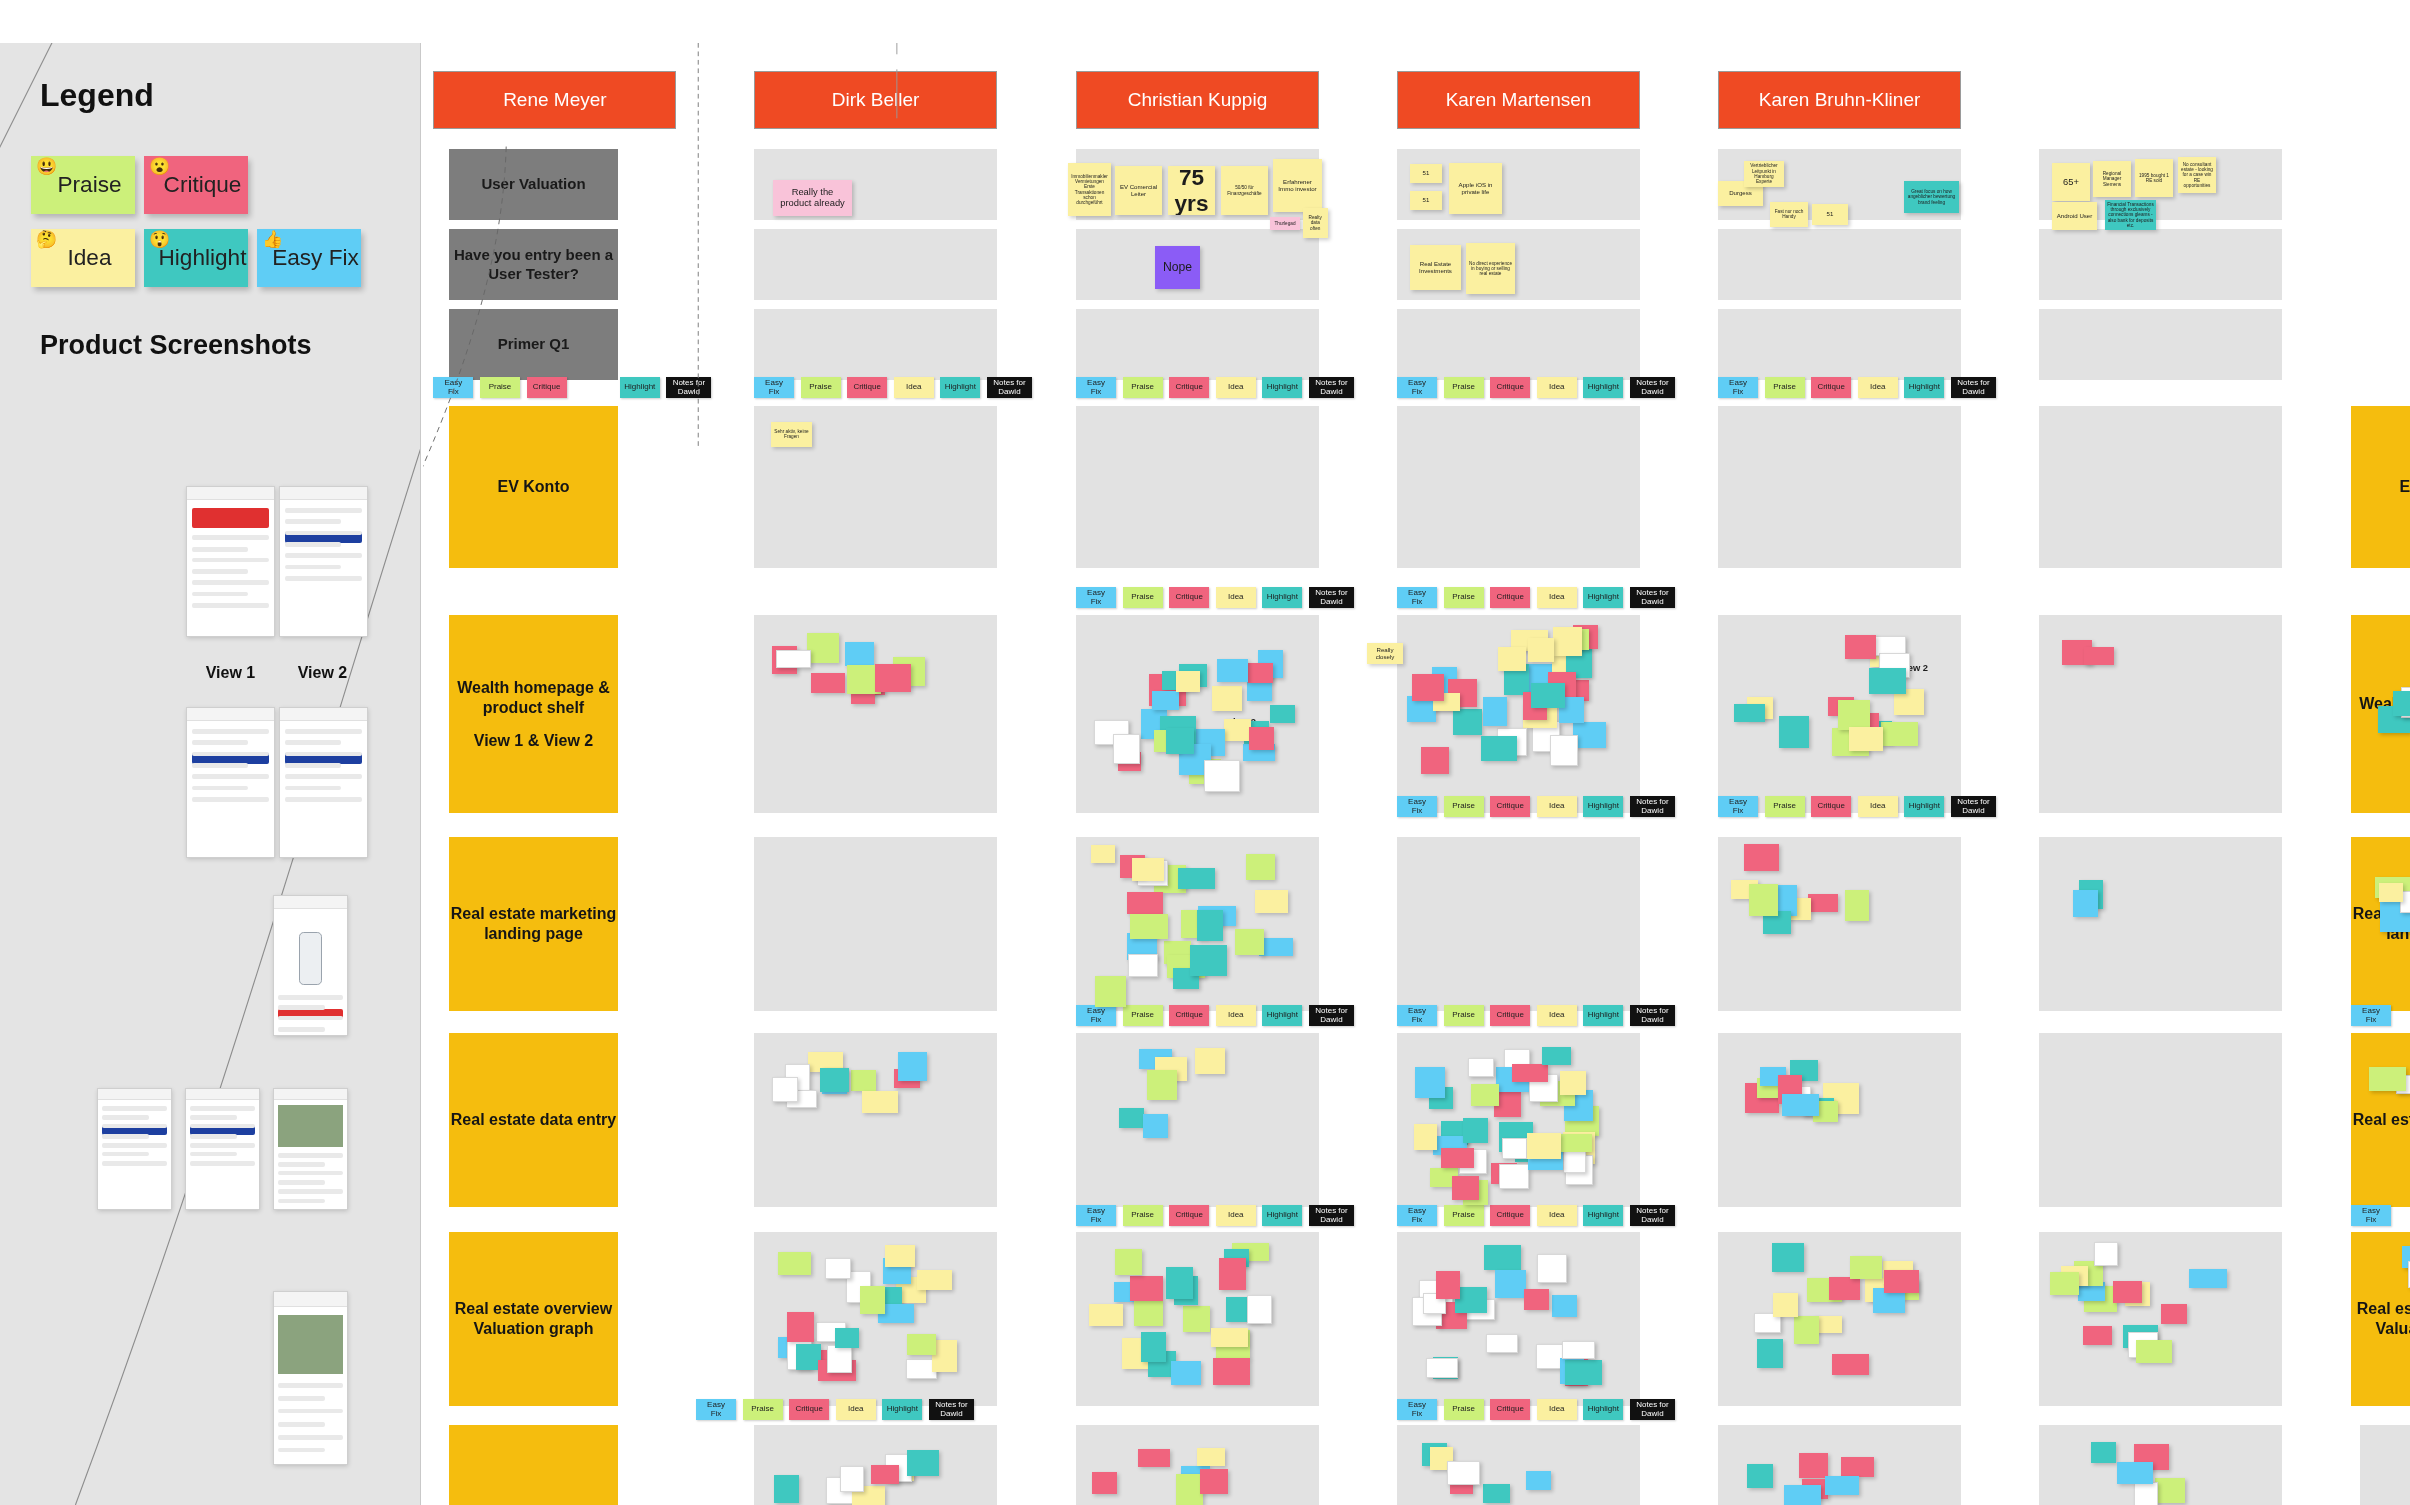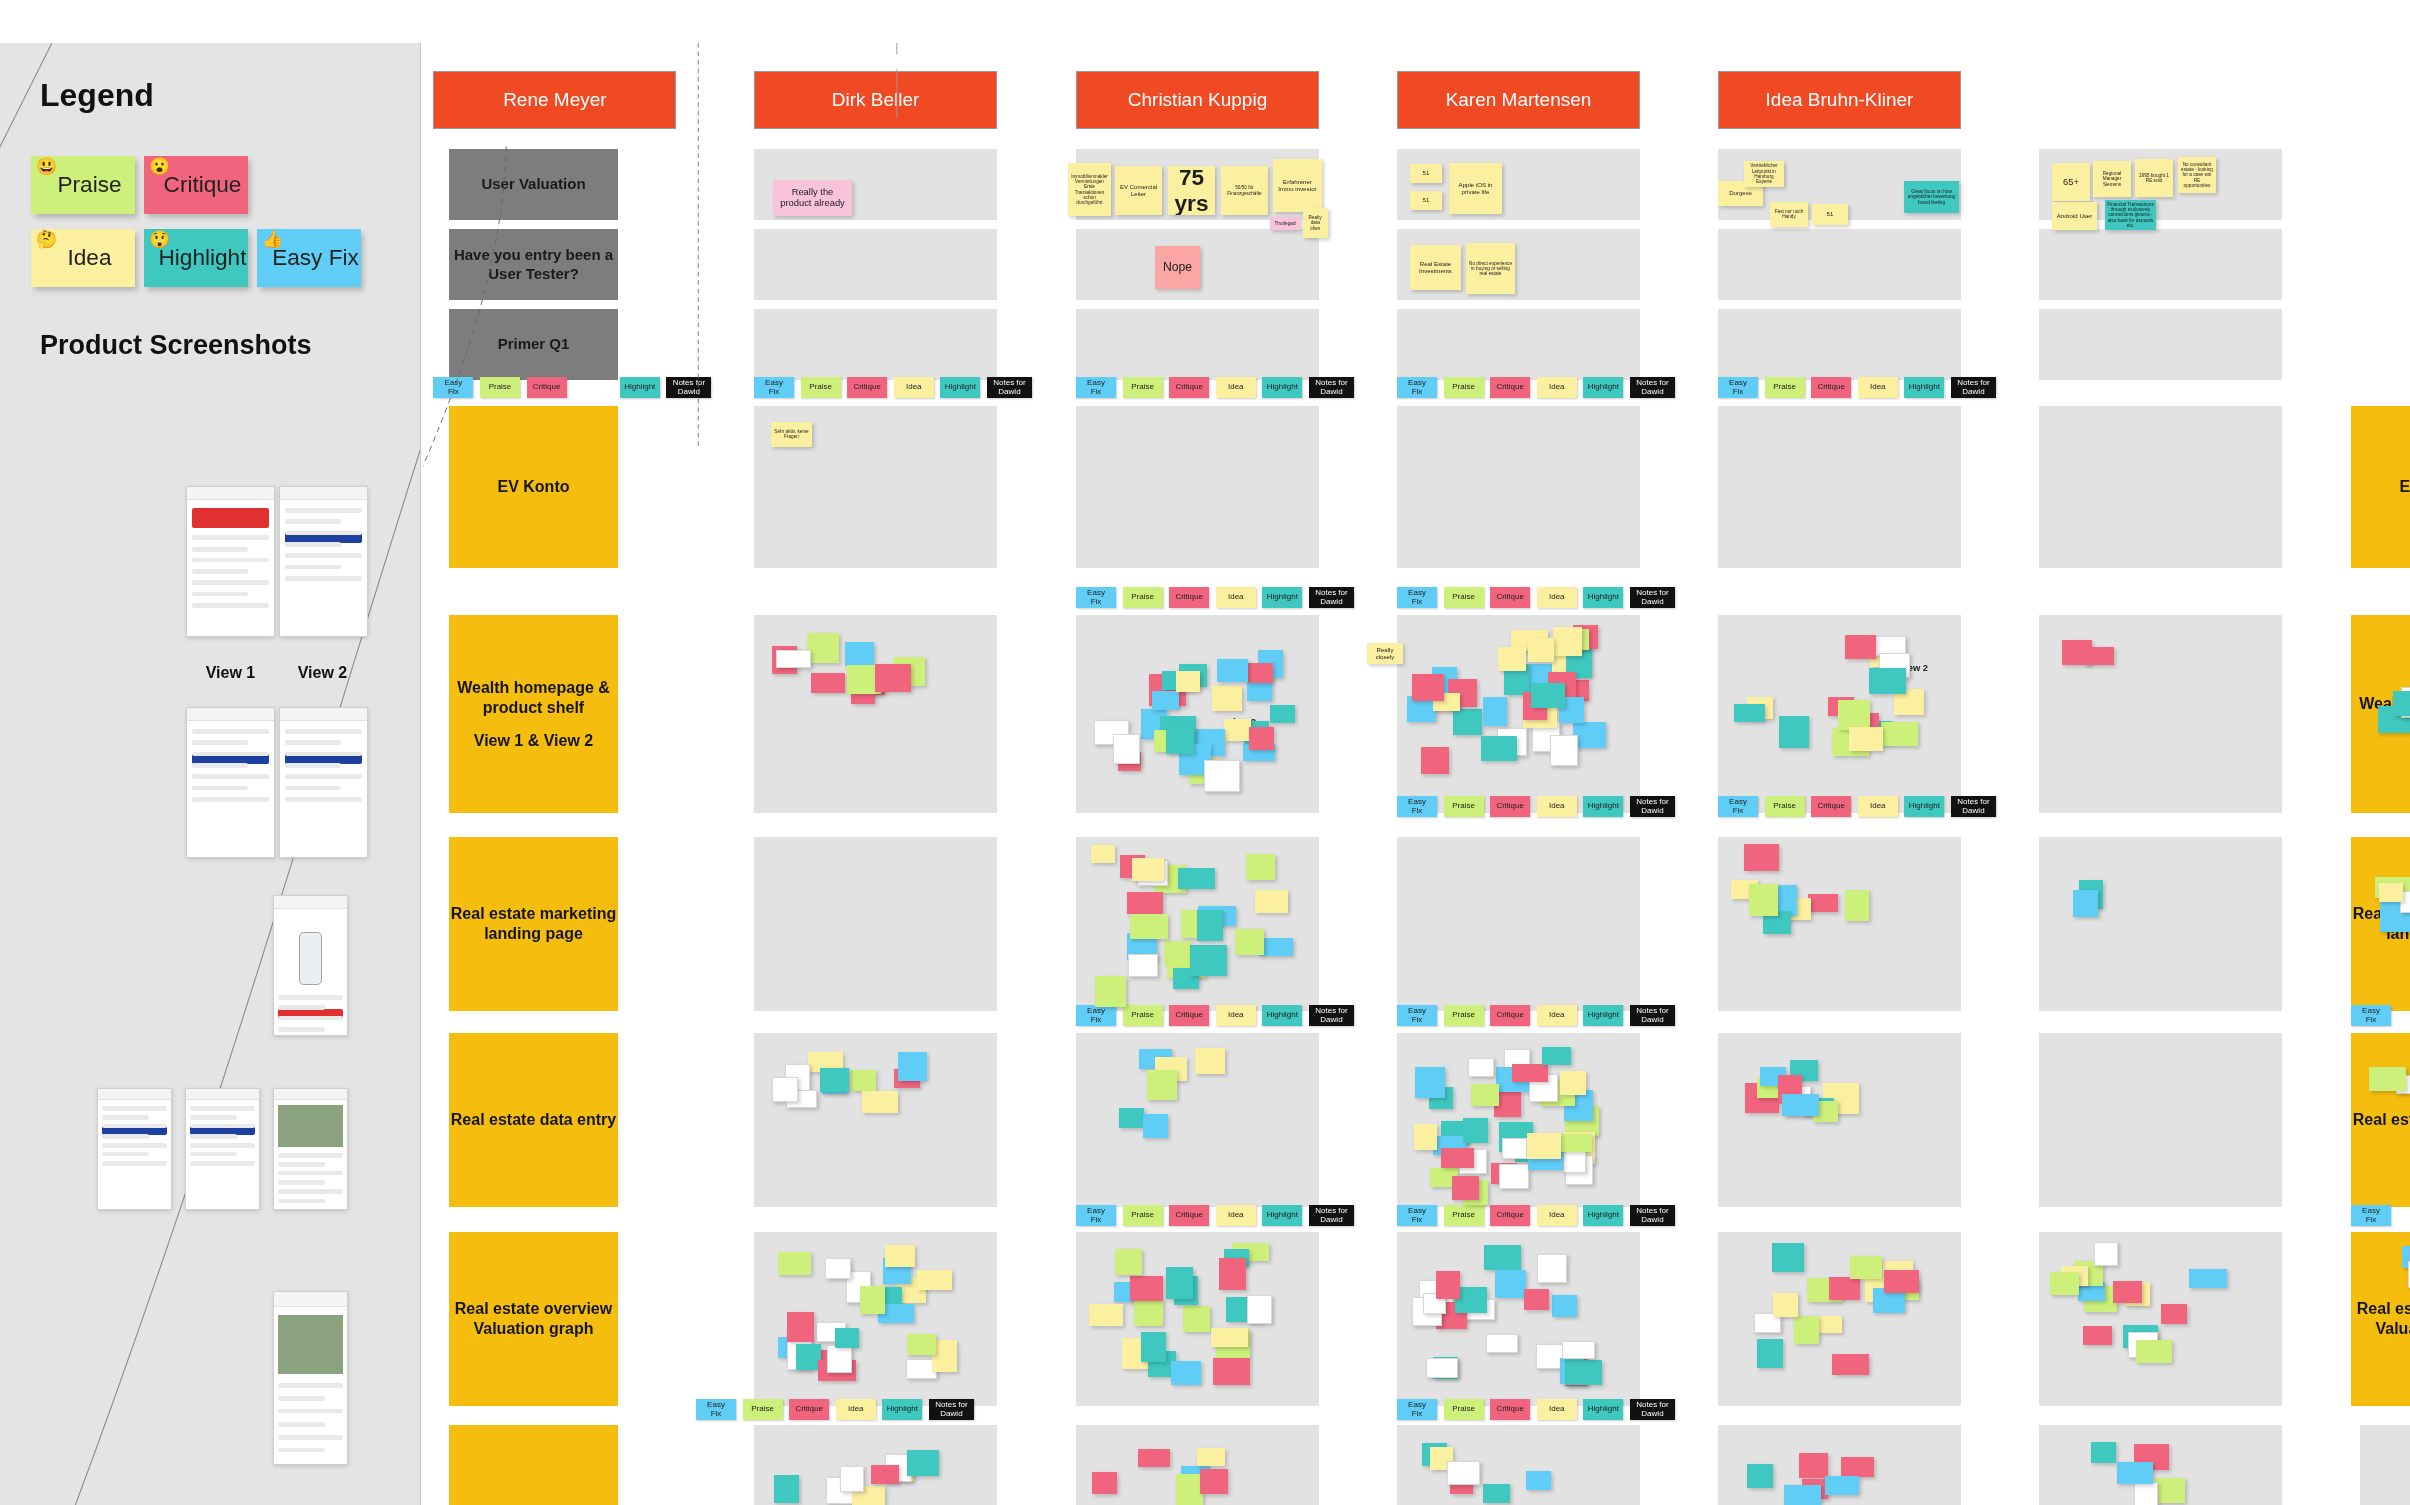--- a/index.html
+++ b/index.html
@@ -262,21 +262,21 @@
         <div class="viewlabel" style="left: 266px; top: 621px;">View 2</div>
       </div>
   </div>
 
   <div id="board">
     <div id="col-heads">
         <div class="col-head" style="left: 10.4px; width: 243px; background: rgb(239, 74, 35);">Rene Meyer</div>
         <div class="col-head" style="left: 331px; width: 243px; background: rgb(239, 74, 35);">Dirk Beller</div>
         <div class="col-head" style="left: 653px; width: 243px; background: rgb(239, 74, 35);">Christian Kuppig</div>
         <div class="col-head" style="left: 974px; width: 243px; background: rgb(239, 74, 35);">Karen Martensen</div>
-        <div class="col-head" style="left: 1295px; width: 243px; background: rgb(239, 74, 35);">Idea Bruhn-Kliner</div>
+        <div class="col-head" style="left: 1295px; width: 243px; background: rgb(239, 74, 35);">Karen Bruhn-Kliner</div>
       </div>
     <div id="row-labels">
         <div class="row-label gray" style="top: 106px; height: 71px;">
           <div>User Valuation</div>
         </div>
         <div class="row-label gray" style="top: 186px; height: 71px;">
           <div>Have you entry been a User Tester?</div>
         </div>
         <div class="row-label gray" style="top: 266px; height: 71px;">
           <div>Primer Q1</div>
@@ -487,21 +487,21 @@
       </div>
     <div id="board-notes">
         <div class="note med" style="left: 350px; top: 137px; width: 79px; height: 36px; background: rgb(249, 195, 217);">Really the product already</div>
         <div class="note tiny" style="left: 645px; top: 120px; width: 43px; height: 53px; background: rgb(251, 240, 160);">Immobilienmakler Vermietungen Erste Transaktionen schon durchgeführt</div>
         <div class="note small" style="left: 692px; top: 123px; width: 47px; height: 49px; background: rgb(251, 240, 160);">EV Comercial Leiter</div>
         <div class="note huge" style="left: 745px; top: 123px; width: 47px; height: 49px; background: rgb(251, 240, 160);">75 yrs</div>
         <div class="note tiny" style="left: 798px; top: 123px; width: 47px; height: 49px; background: rgb(251, 240, 160);">50/50 für Finanzgeschäfte</div>
         <div class="note small" style="left: 850px; top: 116px; width: 49px; height: 53px; background: rgb(251, 240, 160);">Erfahrener Immo investor</div>
         <div class="note tiny" style="left: 847px; top: 174px; width: 30px; height: 13px; background: rgb(249, 195, 217);">Thurlegad</div>
         <div class="note tiny" style="left: 880px; top: 165px; width: 24.5px; height: 30px; background: rgb(251, 240, 160);">Realty data often</div>
-        <div class="note big" style="left: 732px; top: 203px; width: 45px; height: 43px; background: #fca5a5;">Nope</div>
+        <div class="note big" style="left: 732px; top: 203px; width: 45px; height: 43px; background: #8b5cf6;">Nope</div>
         <div class="note small" style="left: 987px; top: 121px; width: 32px; height: 19px; background: rgb(251, 240, 160);">51</div>
         <div class="note small" style="left: 987px; top: 148px; width: 32px; height: 19px; background: rgb(251, 240, 160);">51</div>
         <div class="note small" style="left: 1026px; top: 120px; width: 53px; height: 51px; background: rgb(251, 240, 160);">Apple iOS in private life</div>
         <div class="note small" style="left: 987px; top: 202px; width: 51px; height: 45px; background: rgb(251, 240, 160);">Real Estate Investments</div>
         <div class="note tiny" style="left: 1043px; top: 200px; width: 49px; height: 51px; background: rgb(251, 240, 160);">No direct experience in buying or selling real estate</div>
         <div class="note small" style="left: 1295px; top: 138px; width: 45px; height: 24.5px; background: rgb(251, 240, 160);">Durgess</div>
         <div class="note tiny" style="left: 1321px; top: 118px; width: 40px; height: 26px; background: rgb(251, 240, 160);">Vertrieblicher Leitpunkt in Hamburg Experte</div>
         <div class="note tiny" style="left: 1347px; top: 159px; width: 38px; height: 24.5px; background: rgb(251, 240, 160);">Fast nur noch Handy</div>
         <div class="note small" style="left: 1389px; top: 161px; width: 36px; height: 21px; background: rgb(251, 240, 160);">51</div>
         <div class="note tiny" style="left: 1481px; top: 138px; width: 55px; height: 32px; background: rgb(63, 200, 192);">Great focus on how angeblicher bewertung brand feeling</div>

